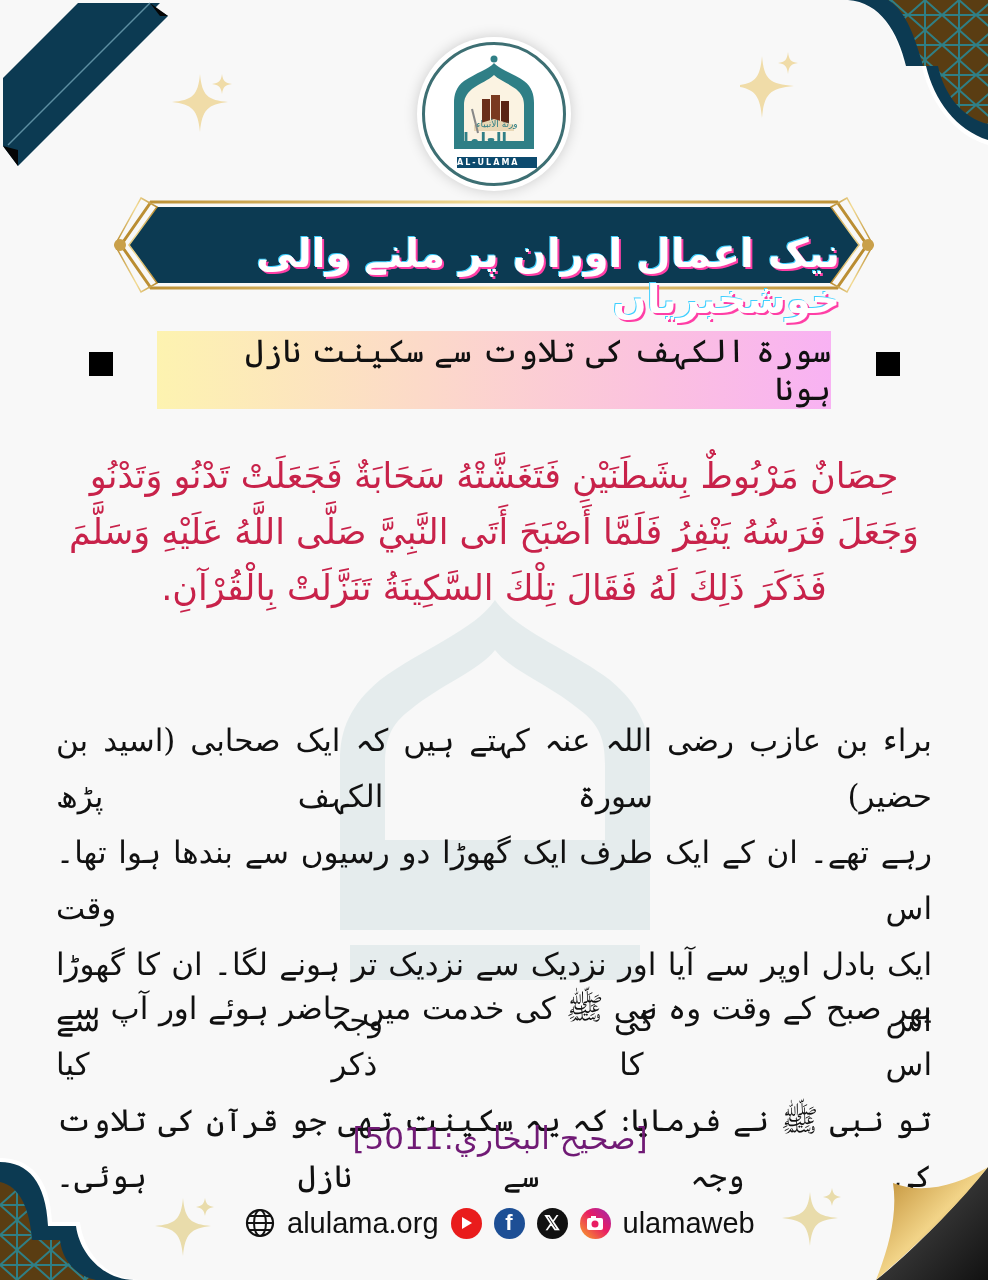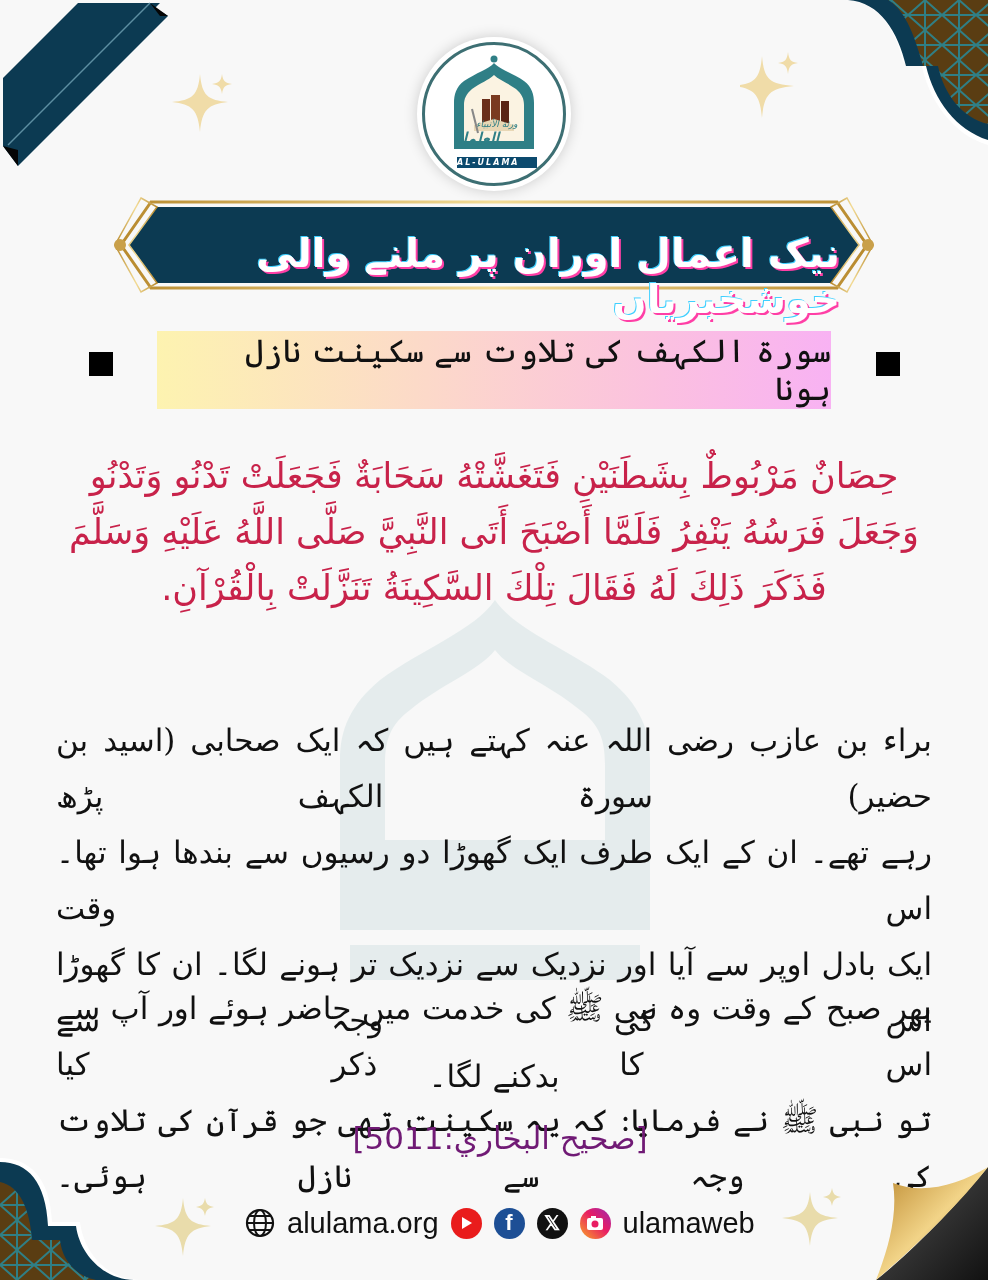--- a/index.html
+++ b/index.html
@@ -18,21 +18,21 @@
   .corner-tr { right:0; top:0; width:250px; height:160px; }
   .corner-bl { left:0; bottom:0; width:165px; height:150px; }
   .corner-br { right:0; bottom:0; width:120px; height:125px; }
 
   .sparkle { fill:#f0dca8; }
 
   
   .logo-wrap {
     left:417px; top:37px; width:154px; height:154px; border-radius:50%;
     background:#ffffff; box-shadow:0 0 14px rgba(0,0,0,0.18);
-    display:flex; align-items:center; justify-content:center;font-style:italic;
+    display:flex; align-items:center; justify-content:center;
   }
   .logo-ring {
     width:144px; height:144px; border-radius:50%;
     border:3px solid #3d6f73; box-sizing:border-box;
     display:flex; align-items:center; justify-content:center; position:relative;
   }
 
   
   .banner { left:113px; top:196px; width:762px; height:98px; }
   .banner-text {
@@ -164,21 +164,20 @@
 <div class="abs arabic">
   <div>حِصَانٌ مَرْبُوطٌ بِشَطَنَيْنِ فَتَغَشَّتْهُ سَحَابَةٌ فَجَعَلَتْ تَدْنُو وَتَدْنُو</div>
   <div>وَجَعَلَ فَرَسُهُ يَنْفِرُ فَلَمَّا أَصْبَحَ أَتَى النَّبِيَّ صَلَّى اللَّهُ عَلَيْهِ وَسَلَّمَ</div>
   <div>فَذَكَرَ ذَلِكَ لَهُ فَقَالَ تِلْكَ السَّكِينَةُ تَنَزَّلَتْ بِالْقُرْآنِ.</div>
 </div>
 
 <div class="abs urdu" style="top:712px">
   <div style="text-align:justify;text-align-last:justify">براء بن عازب رضی اللہ عنہ کہتے ہیں کہ ایک صحابی (اسید بن حضیر) سورۃ الکہف پڑھ</div>
   <div style="text-align:justify;text-align-last:justify">رہے تھے۔ ان کے ایک طرف ایک گھوڑا دو رسیوں سے بندھا ہوا تھا۔ اس وقت</div>
   <div style="text-align:justify;text-align-last:justify">ایک بادل اوپر سے آیا اور نزدیک سے نزدیک تر ہونے لگا۔ ان کا گھوڑا اس کی وجہ سے</div>
-  <div>بدکنے لگا۔</div>
 </div>
 
 <div class="abs urdu" style="top:980px">
   <div style="text-align:justify;text-align-last:justify">پھر صبح کے وقت وہ نبی ﷺ کی خدمت میں حاضر ہوئے اور آپ سے اس کا ذکر کیا</div>
   <div style="text-align:justify;text-align-last:justify">تو نبی ﷺ نے فرمایا: کہ یہ سکینت تھی جو قرآن کی تلاوت کی وجہ سے نازل ہوئی۔</div>
 </div>
 
 <div class="abs ref">[صحيح البخاري:5011]</div>
 
 <svg class="abs corner-bl" viewBox="0 0 165 150">

